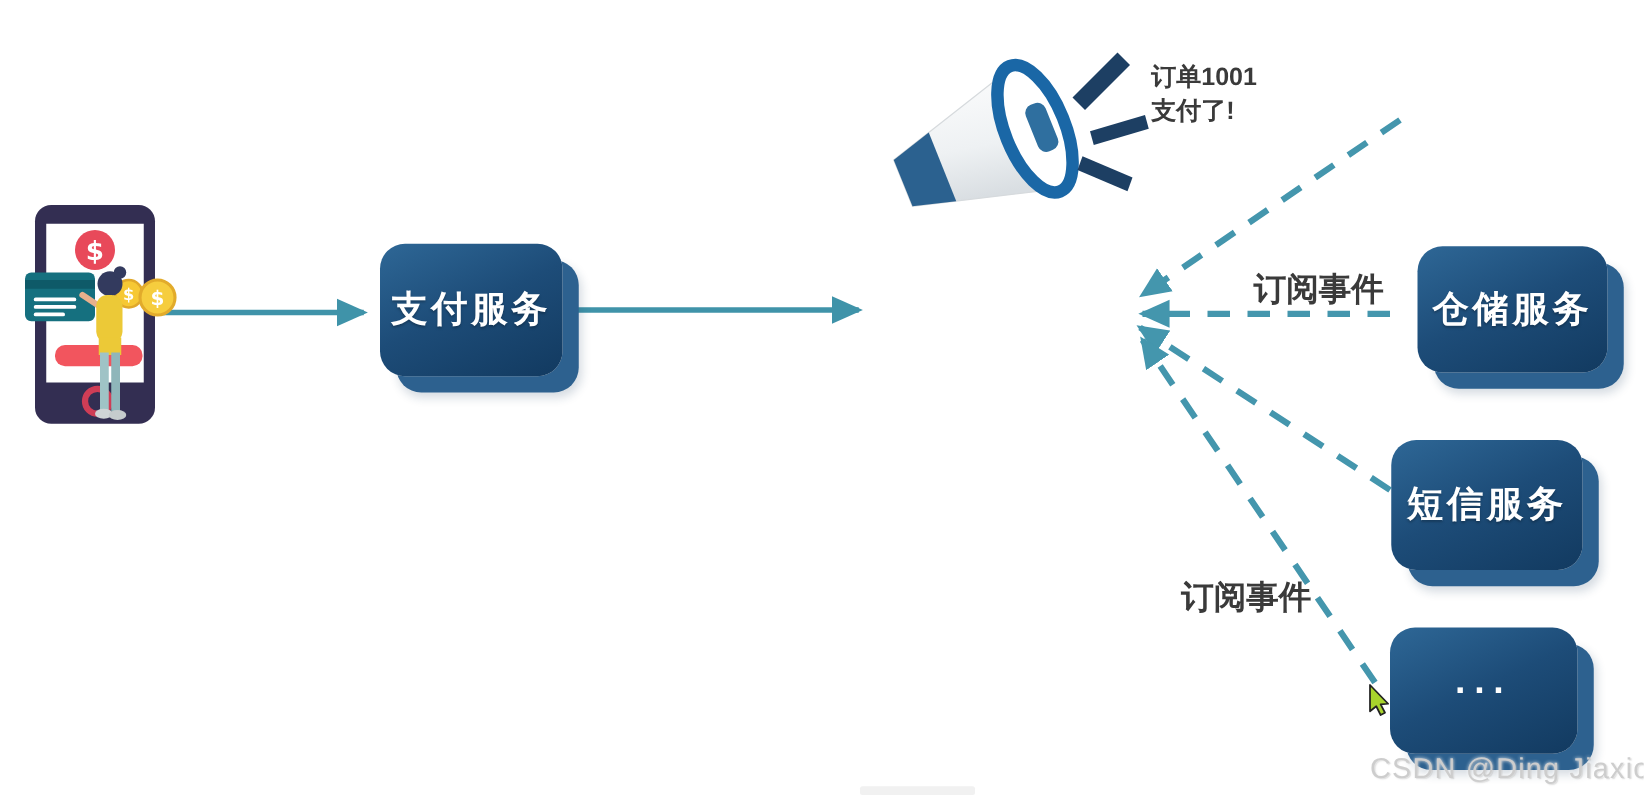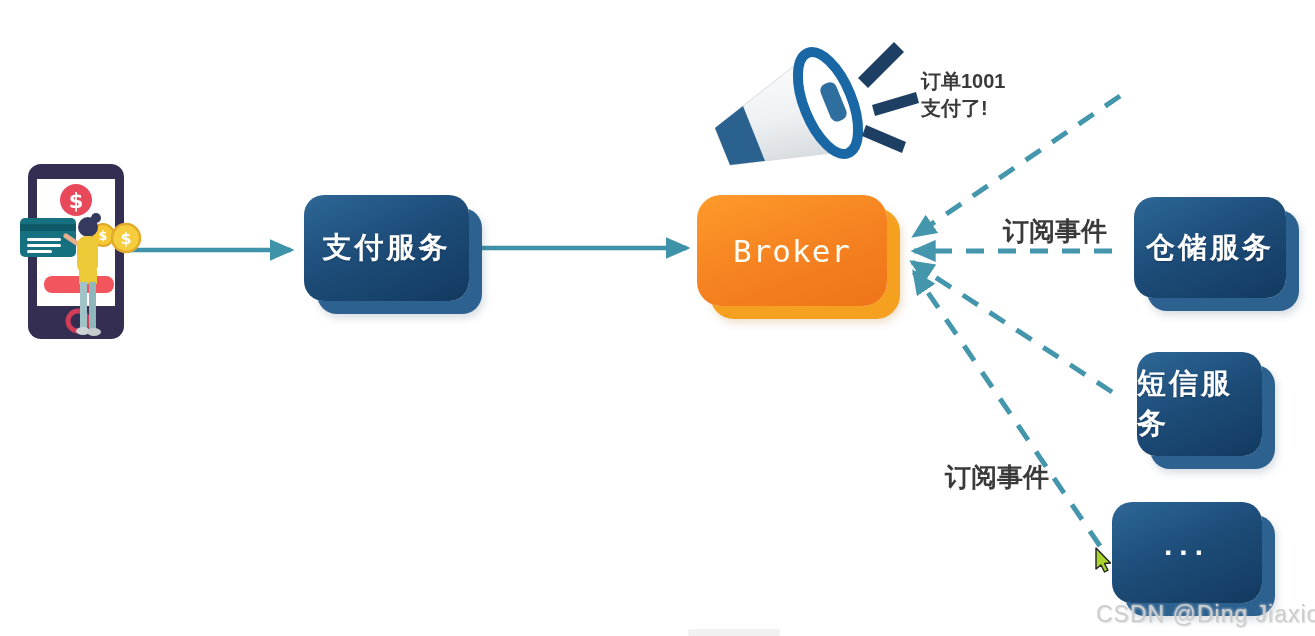--- a/index.html
+++ b/index.html
@@ -25,21 +25,21 @@
   .node .zh{font-size:29px;letter-spacing:3px;text-shadow:0 1px 2px rgba(0,0,0,.25);}
   .node .mono{
     font-family:"DejaVu Sans Mono","Liberation Mono",monospace;
     font-size:31px;font-weight:500;color:#fdfdf2;letter-spacing:1px;
   }
   .node .dots{font-size:30px;letter-spacing:7px;font-weight:700;transform:translateY(-8px);}
   .flabel{
     position:absolute;color:#3a3a3a;font-weight:600;z-index:4;white-space:nowrap;
   }
   .publish-label{width:220px;text-align:center;font-size:21px;line-height:28px;}
-  .mega-label{font-size:20px;line-height:27px;margin-top:19px;}
+  .mega-label{font-size:20px;line-height:27px;}
   .sub-label{font-size:26px;}
   .watermark{
     position:absolute;left:1096px;top:601px;z-index:6;
     font-size:23px;color:#cdcdcd;letter-spacing:1px;white-space:nowrap;
     text-shadow:0 0 3px rgba(255,255,255,.95),1px 1px 1px rgba(130,130,130,.35);
   }
   .bottom-bar{
     position:absolute;left:688px;top:629px;width:92px;height:7px;z-index:2;
     background:#f1f1f1;border-radius:2px;
   }
@@ -115,34 +115,31 @@
         <polygon points="872,105 916,92 919,103 875,116"></polygon>
         <polygon points="866,125 906,142 902,153 862,136"></polygon>
       </g>
     </g>
 
     <g transform="translate(1096,548)">
       <path d="M0 0 L0 21 L5 17 L8.5 24 L12 22.2 L8.5 15.5 L14.5 15 Z" fill="#a8d42c" stroke="#222222" stroke-width="1.4" stroke-linejoin="round"></path>
     </g>
   </svg>
 
-  <div class="node blue" style="left:304px;top:195px;width:165px;height:106px;">
+  <div class="node blue" style="left:304px;top:195px;width:146px;height:106px;">
     <span class="zh">支付服务</span>
   </div>
 
-  <div class="node orange" style="left:697px;top:195px;width:190px;height:111px;">
-    <span class="mono">Broker</span>
-  </div>
 
 
   <div class="node blue" style="left:1134px;top:197px;width:152px;height:101px;">
     <span class="zh">仓储服务</span>
   </div>
 
-  <div class="node blue" style="left:1113px;top:352px;width:125px;height:104px;margin-left:24px;">
+  <div class="node blue" style="left:1113px;top:352px;width:153px;height:104px;">
     <span class="zh">短信服务</span>
   </div>
 
   <div class="node blue" style="left:1112px;top:502px;width:150px;height:101px;">
     <span class="dots">...</span>
   </div>
 
 
   <div class="flabel mega-label" style="left:921px;top:49px;">
     <div>订单1001</div>

